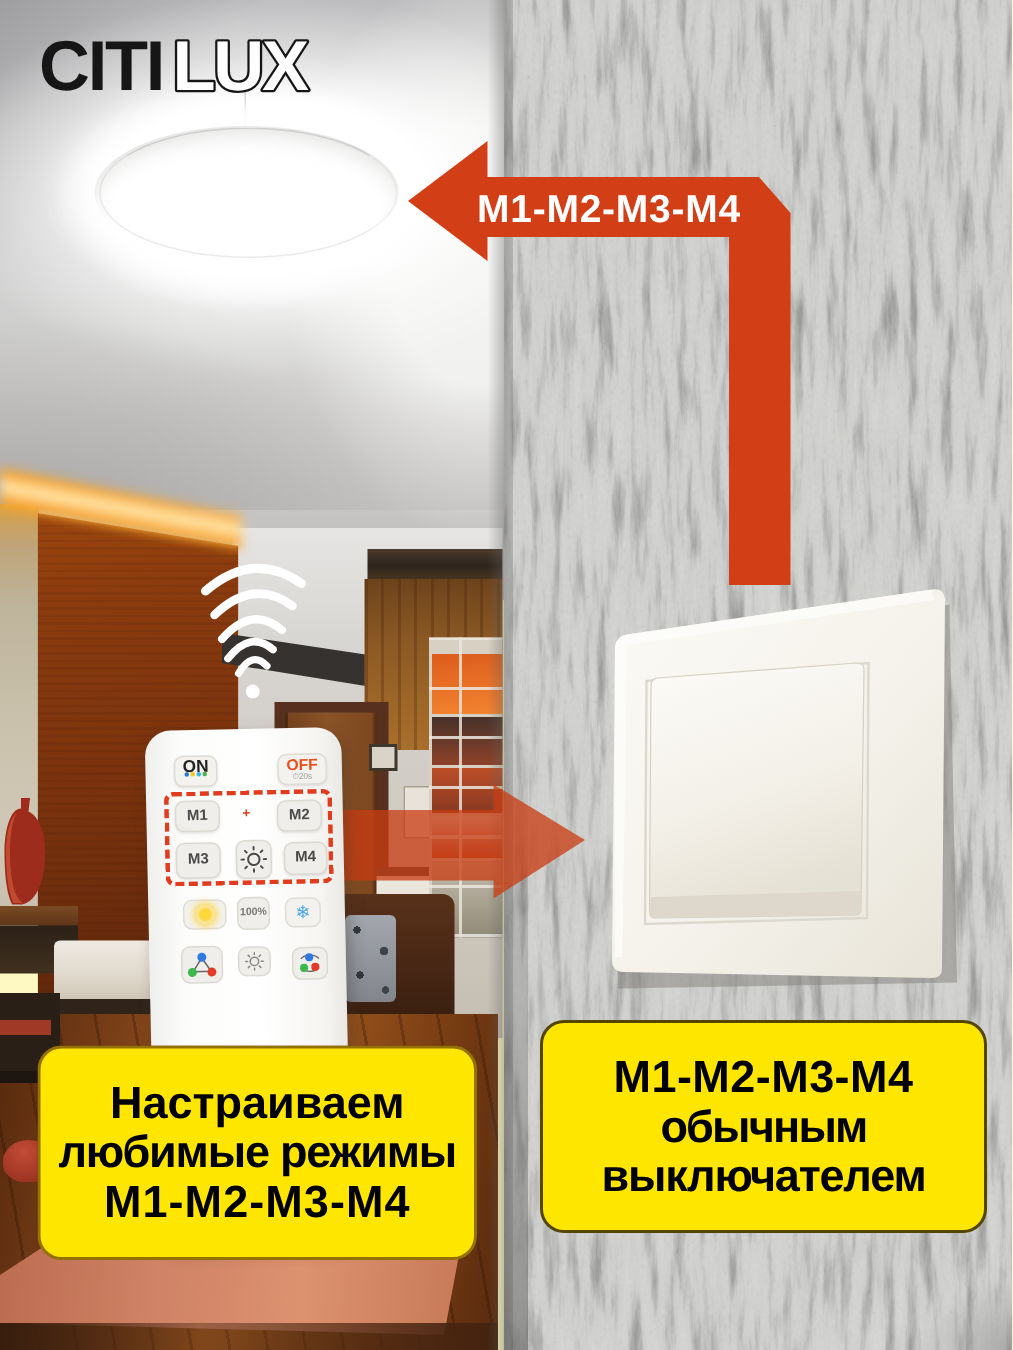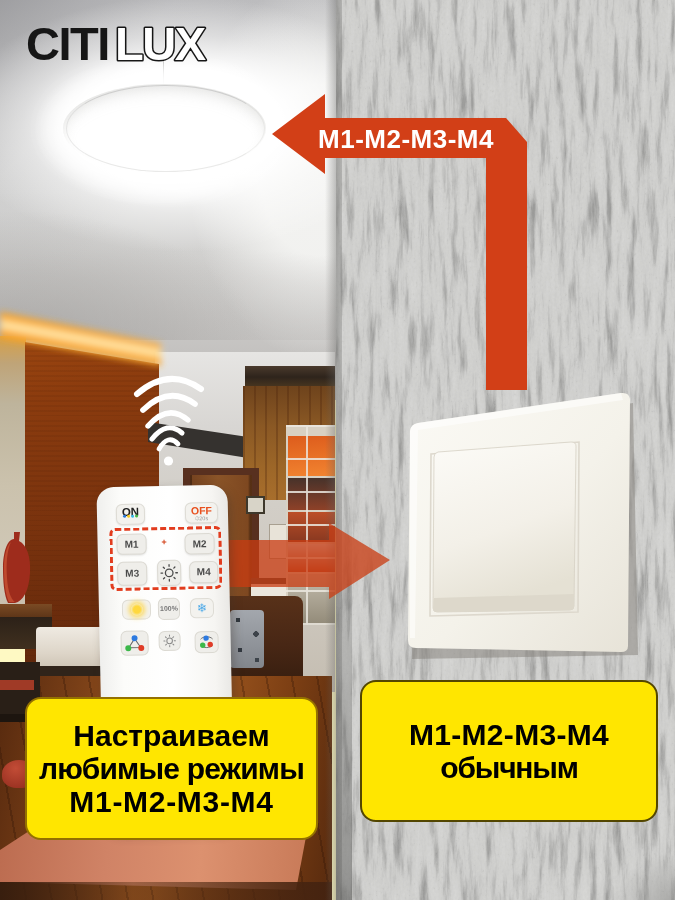--- a/index.html
+++ b/index.html
@@ -324,15 +324,16 @@
     <div>Настраиваем</div>
     <div style="letter-spacing:-0.8px;">любимые режимы</div>
     <div style="letter-spacing:0.7px;">М1-М2-М3-М4</div>
   </div>
 
   <div class="abs" style="left:360px;top:680px;width:298px;height:142px;background:#ffe600;border:2px solid rgba(40,30,0,0.8);border-radius:16px;box-sizing:border-box;
     display:flex;flex-direction:column;justify-content:center;text-align:center;
     font-weight:bold;font-size:30px;line-height:33px;color:#000;">
     <div style="letter-spacing:0.3px;">М1-М2-М3-М4</div>
     <div style="letter-spacing:-1.2px;">обычным</div>
+    <div style="letter-spacing:-0.8px;">выключателем</div>
   </div>
 
 </div>
 
 </body></html>

